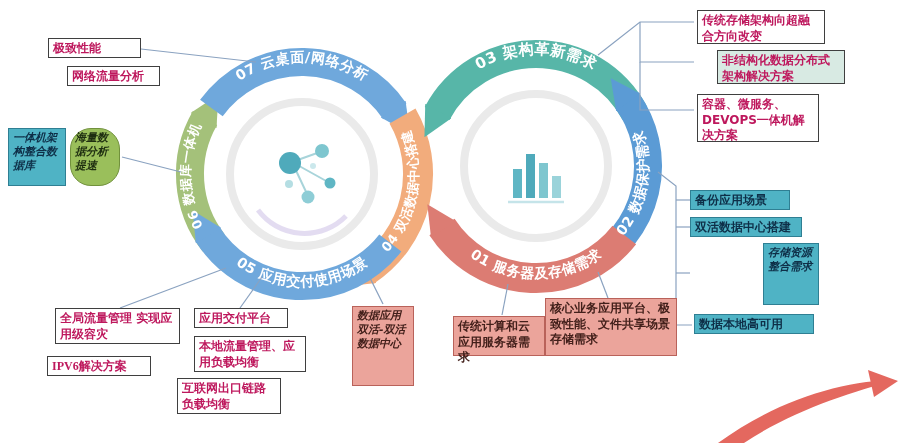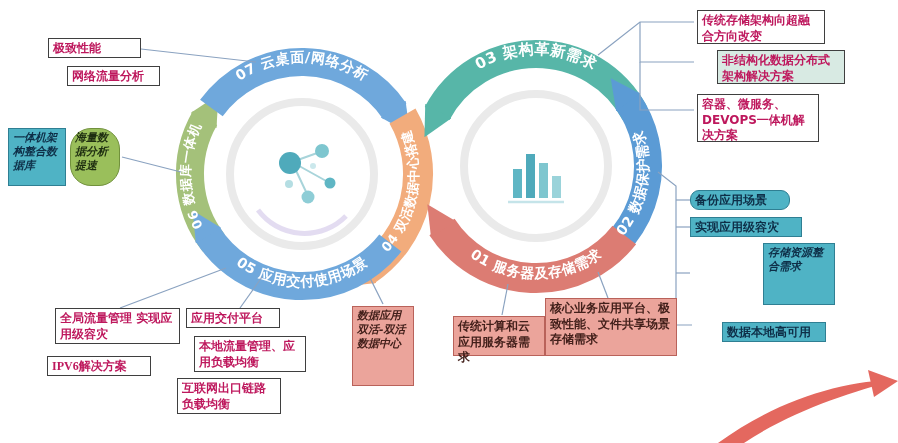--- a/index.html
+++ b/index.html
@@ -125,30 +125,30 @@
   </svg>
 
   <div class="box" style="left:48px;top:38px;width:93px;height:20px;">极致性能</div>
   <div class="box" style="left:48px;top:66px;width:93px;height:20px;margin-left:19px;">网络流量分析</div>
 
   <div class="box teal small" style="left:8px;top:128px;width:58px;height:58px;">一体机架构整合数据库</div>
   <div class="box green small" style="left:70px;top:128px;width:50px;height:58px;border-radius:21px;">海量数据分析提速</div>
 
   <div class="box" style="left:55px;top:308px;width:125px;height:36px;">全局流量管理 实现应用级容灾</div>
   <div class="box" style="left:47px;top:356px;width:104px;height:20px;font-family:Liberation Serif, serif;">IPV6解决方案</div>
-  <div class="box" style="left:186px;top:308px;width:94px;height:20px;">应用交付平台</div>
+  <div class="box" style="left:194px;top:308px;width:94px;height:20px;">应用交付平台</div>
   <div class="box" style="left:194px;top:336px;width:112px;height:36px;">本地流量管理、应用负载均衡</div>
   <div class="box" style="left:177px;top:378px;width:104px;height:36px;">互联网出口链路负载均衡</div>
 
   <div class="box salmon small" style="left:352px;top:306px;width:62px;height:80px;">数据应用双活-双活数据中心</div>
   <div class="box salmon" style="left:453px;top:316px;width:92px;height:40px;">传统计算和云应用服务器需求</div>
   <div class="box salmon" style="left:545px;top:298px;width:132px;height:58px;">核心业务应用平台、极致性能、文件共享场景存储需求</div>
 
   <div class="box" style="left:697px;top:10px;width:128px;height:34px;">传统存储架构向超融合方向改变</div>
   <div class="box lightteal" style="left:697px;top:50px;width:128px;height:34px;">非结构化数据分布式架构解决方案</div>
   <div class="box" style="left:697px;top:94px;width:122px;height:48px;">容器、微服务、DEVOPS一体机解决方案</div>
 
-  <div class="box teal" style="left:690px;top:190px;width:100px;height:20px;border-radius:9px;">备份应用场景</div>
-  <div class="box teal" style="left:690px;top:217px;width:112px;height:20px;">实现应用级容灾</div>
-  <div class="box teal small" style="left:763px;top:243px;width:72px;height:62px;">存储资源整合需求</div>
-  <div class="box teal" style="left:722px;top:314px;width:104px;height:20px;margin-top:8px;">数据本地高可用</div>
+  <div class="box teal" style="left:690px;top:190px;width:100px;height:20px;">备份应用场景</div>
+  <div class="box teal" style="left:690px;top:217px;width:112px;height:20px;">双活数据中心搭建</div>
+  <div class="box teal small" style="left:763px;top:243px;width:56px;height:62px;">存储资源整合需求</div>
+  <div class="box teal" style="left:694px;top:314px;width:120px;height:20px;">数据本地高可用</div>
 
 </div>
 
 </body></html>

